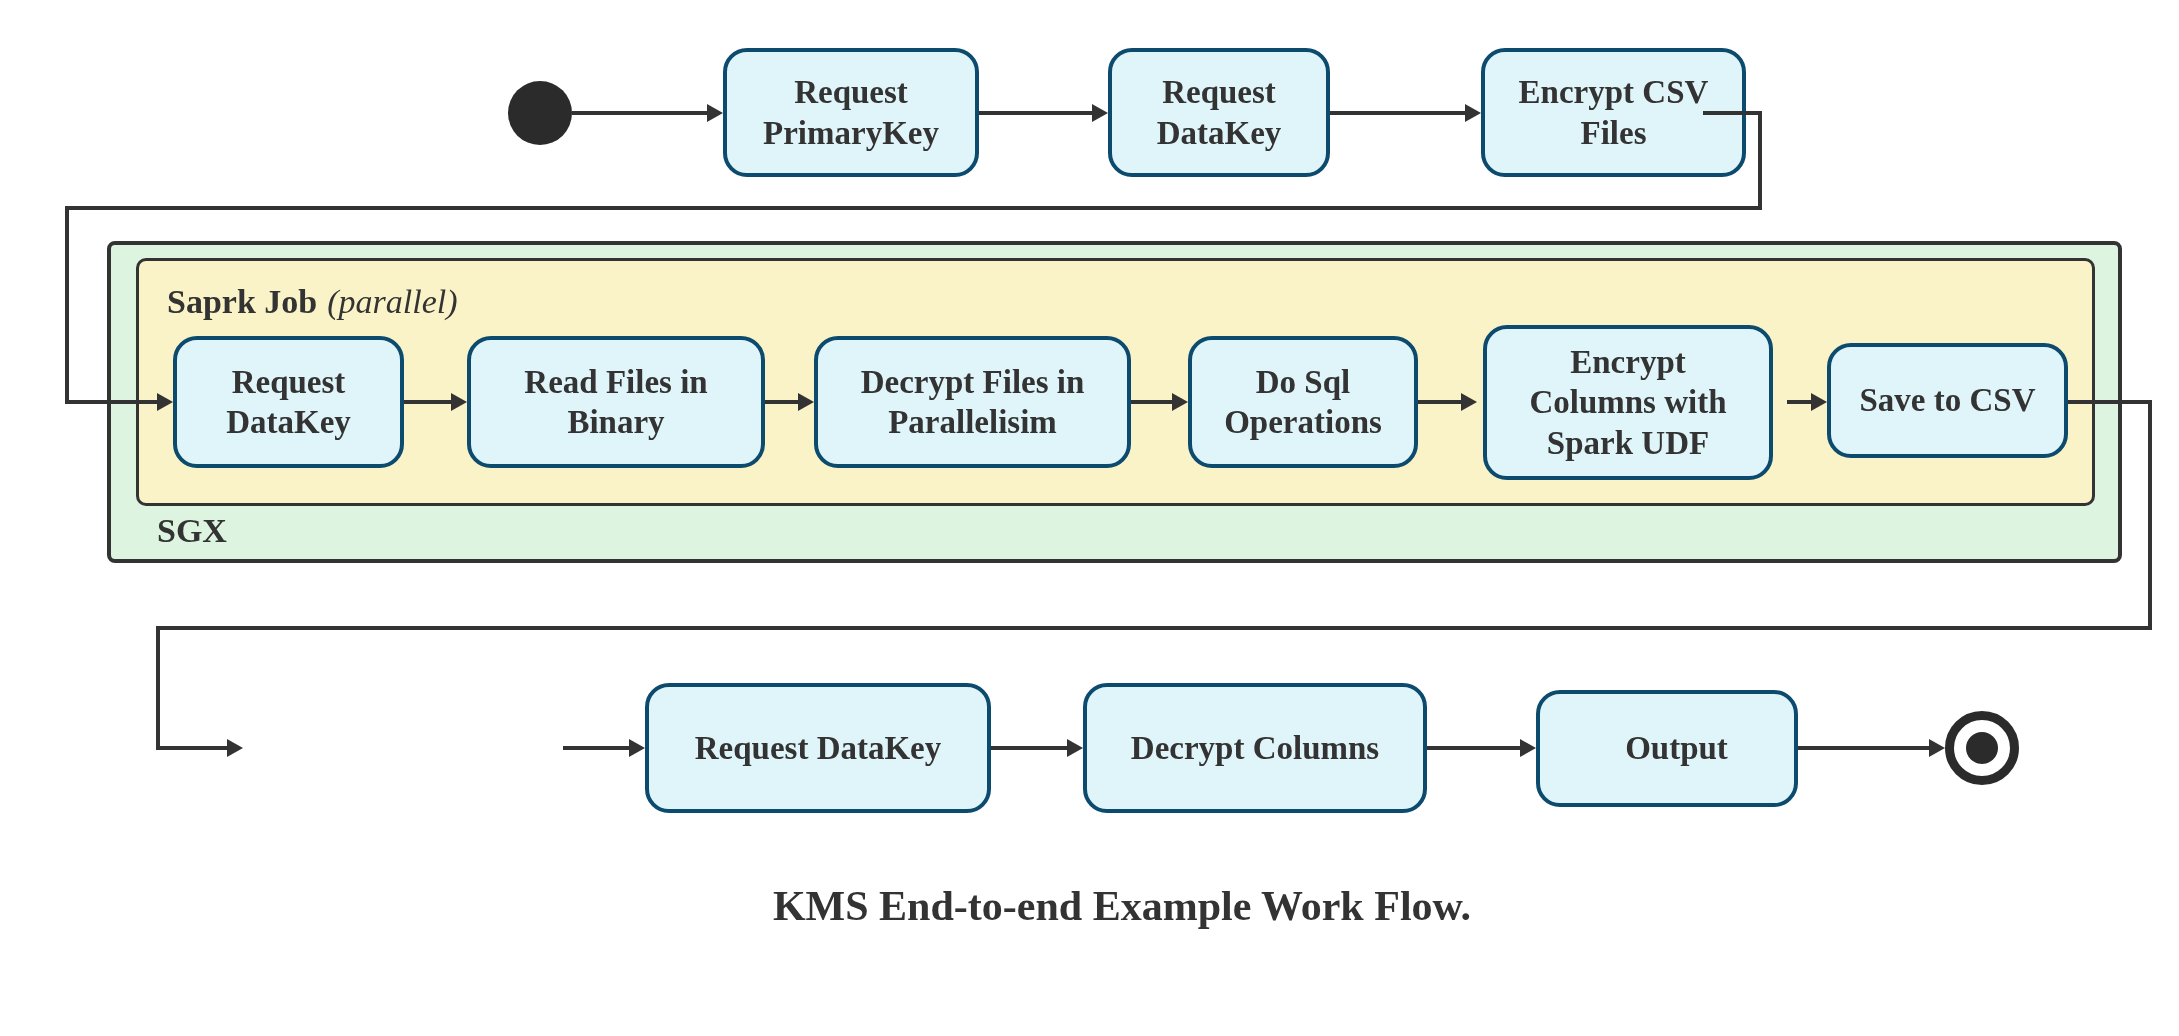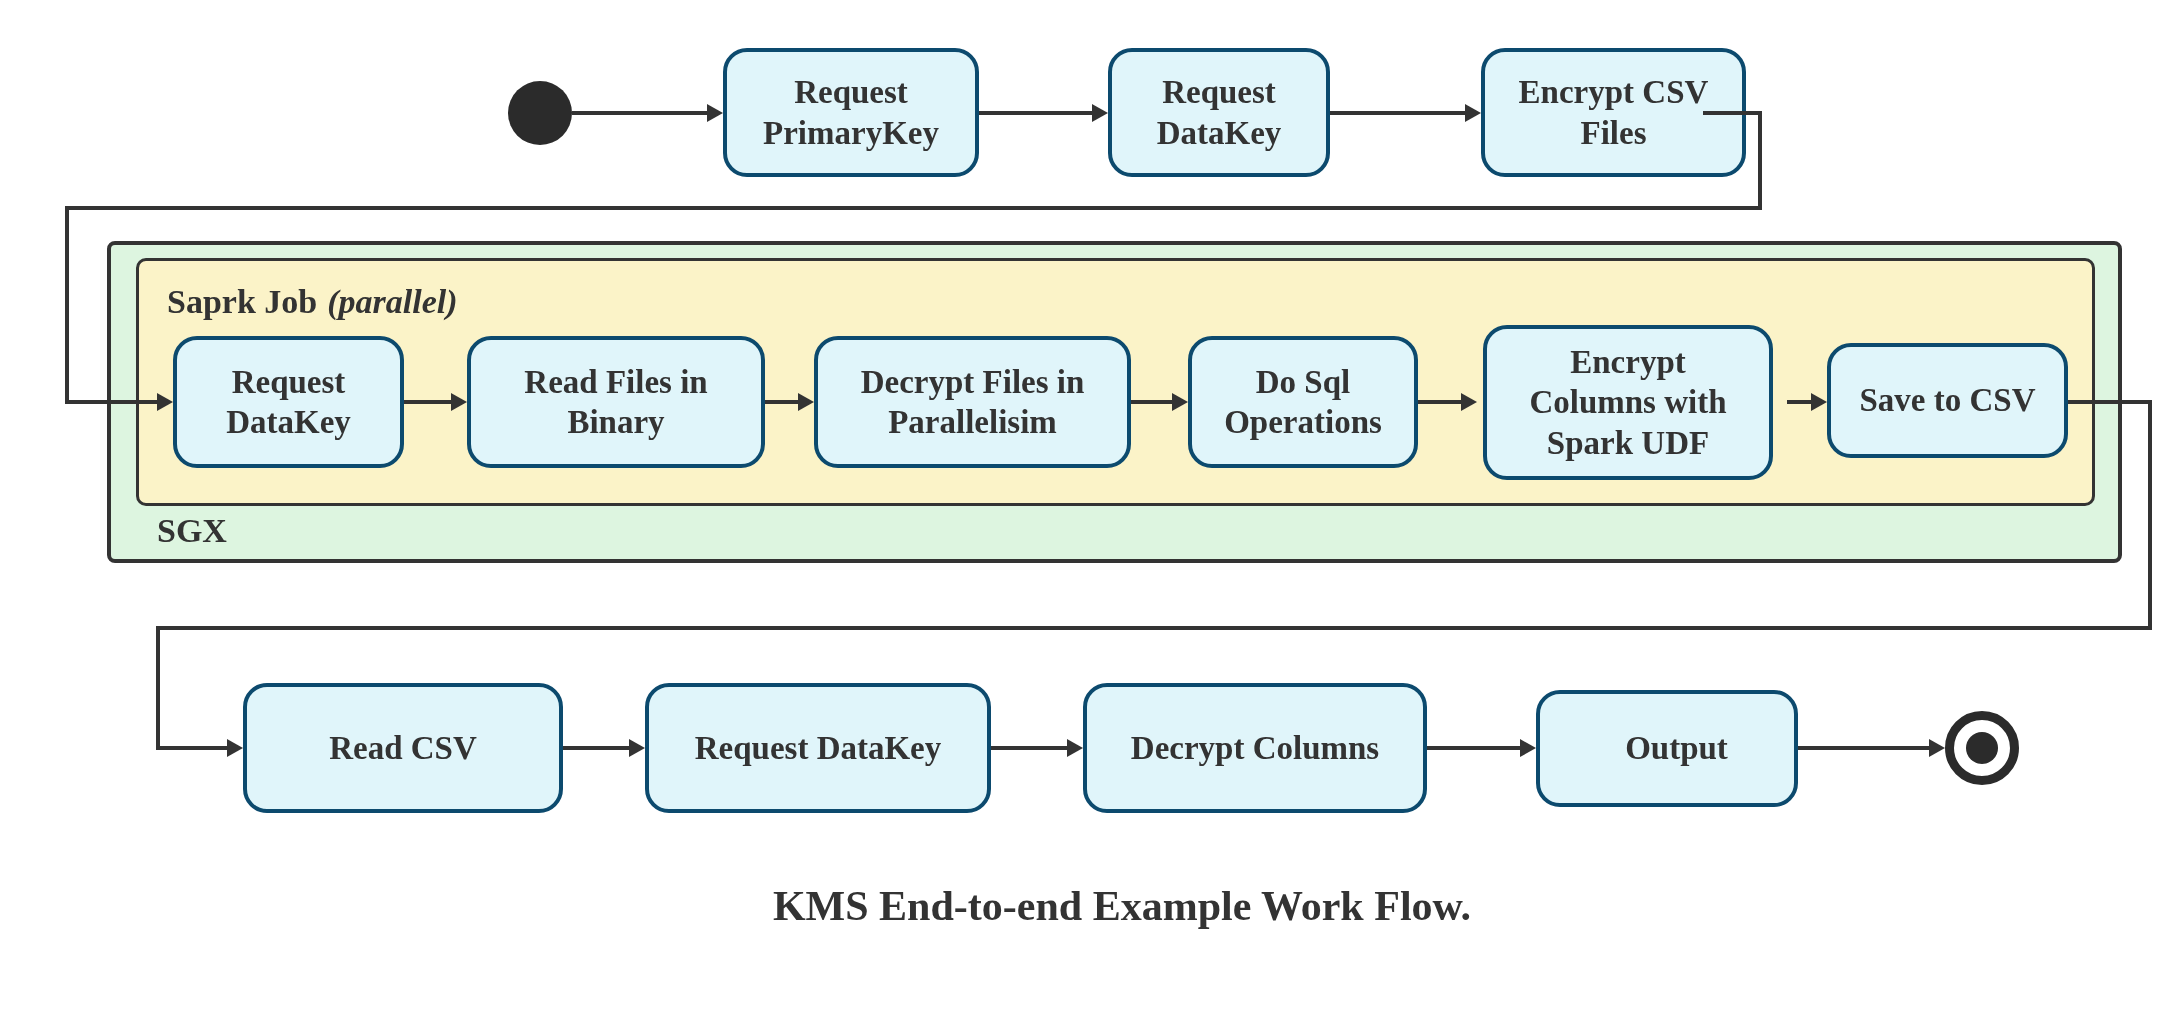--- a/index.html
+++ b/index.html
@@ -22,21 +22,21 @@
     background:#ddf5e0; border:4px solid #333333; border-radius:8px;
   }
   .container-yellow {
     position:absolute; box-sizing:border-box;
     background:#fbf3c8; border:3px solid #333333; border-radius:10px;
   }
   .container-label {
     position:absolute; font-weight:bold; font-size:34px; color:#333333;
     white-space:nowrap;
   }
-  .container-label .it { font-weight:bold; font-style:italic; margin-left:10px; }
+  .container-label .it { font-weight:normal; font-style:italic; margin-left:10px; }
   
   .seg { position:absolute; background:#333333; }
   .head {
     position:absolute; width:0; height:0;
     border-top:9px solid transparent; border-bottom:9px solid transparent;
     border-left:16px solid #333333;
   }
   
   .start-node {
     position:absolute; width:64px; height:64px; border-radius:50%;
@@ -73,21 +73,20 @@
   <div class="state" style="left:1108px; top:48px; width:222px; height:129px;">Request DataKey</div>
   <div class="state" style="left:1481px; top:48px; width:265px; height:129px;">Encrypt CSV Files</div>
 
   <div class="state" style="left:173px; top:336px; width:231px; height:132px;">Request DataKey</div>
   <div class="state" style="left:467px; top:336px; width:298px; height:132px;">Read Files in Binary</div>
   <div class="state" style="left:1188px; top:336px; width:230px; height:132px;">Do Sql Operations</div>
   <div class="state" style="left:814px; top:336px; width:317px; height:132px;">Decrypt Files in Parallelisim</div>
   <div class="state" style="left:1483px; top:325px; width:290px; height:155px;">Encrypt Columns with Spark UDF</div>
   <div class="state" style="left:1827px; top:343px; width:241px; height:115px;">Save to CSV</div>
 
-  <div class="state" style="left:243px; top:683px; width:320px; height:130px;">Read CSV</div>
   <div class="state" style="left:645px; top:683px; width:346px; height:130px;">Request DataKey</div>
   <div class="state" style="left:1083px; top:683px; width:344px; height:130px;text-align:right;">Decrypt Columns</div>
   <div class="state" style="left:1536px; top:690px; width:262px; height:117px;padding-left:37px;">Output</div>
 
   <div class="end-node" style="left:1945px; top:711px;">
     <div class="dot"></div>
   </div>
 
   <div class="seg" style="left:572px; top:111px; width:138px; height:4px;"></div>
   <div class="head" style="left:707px; top:104px;"></div>

